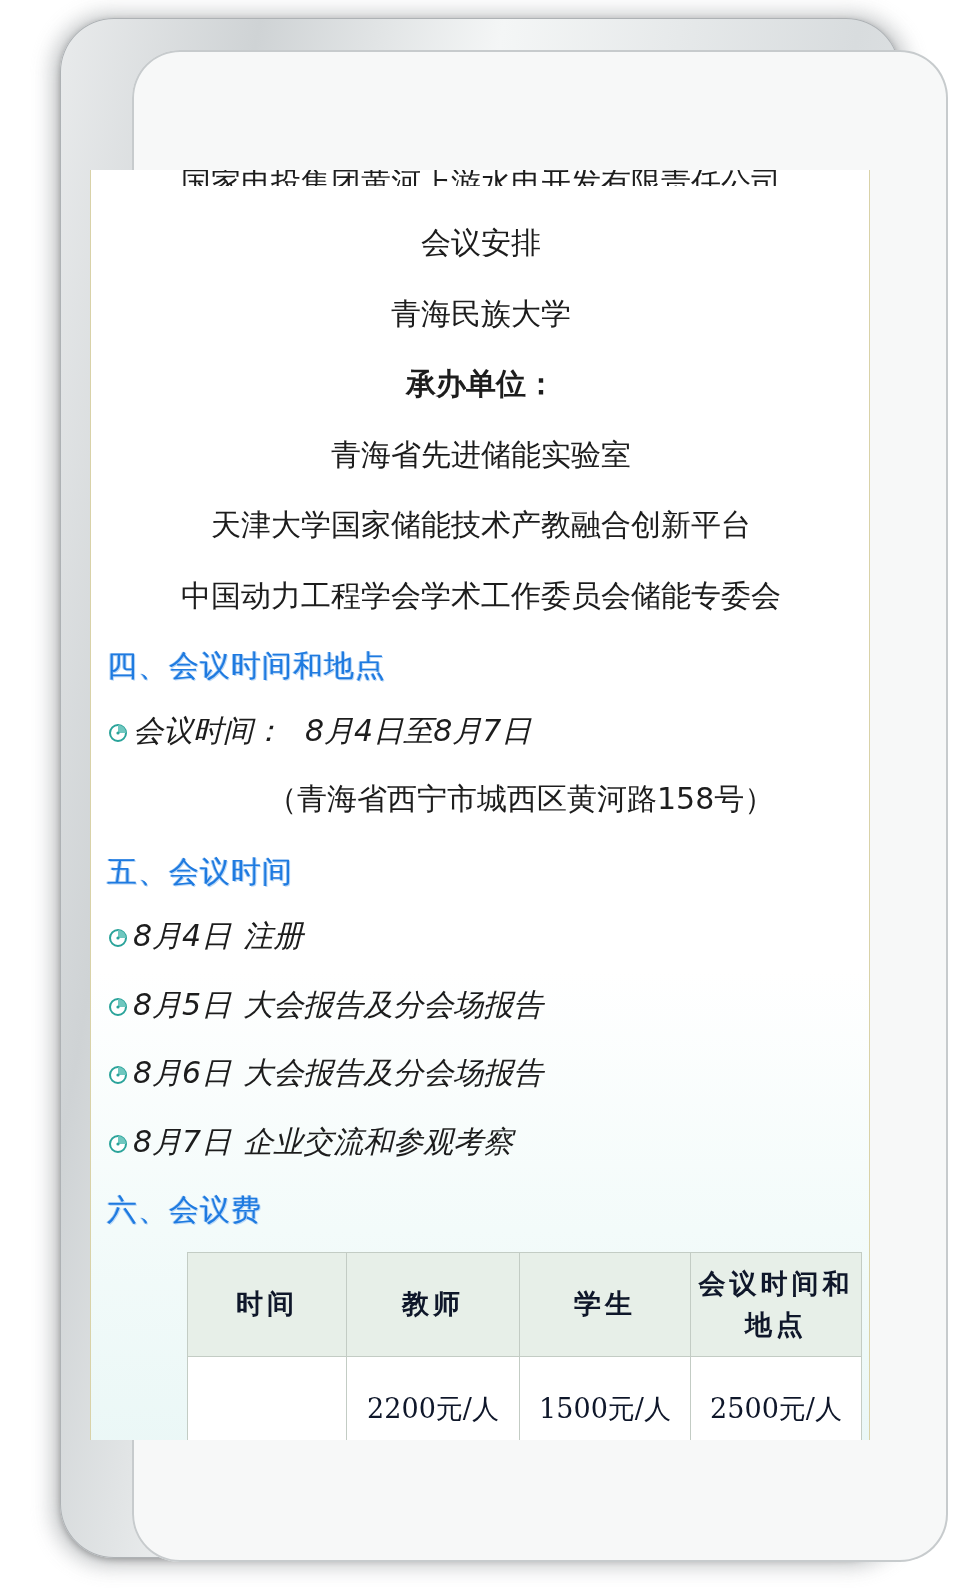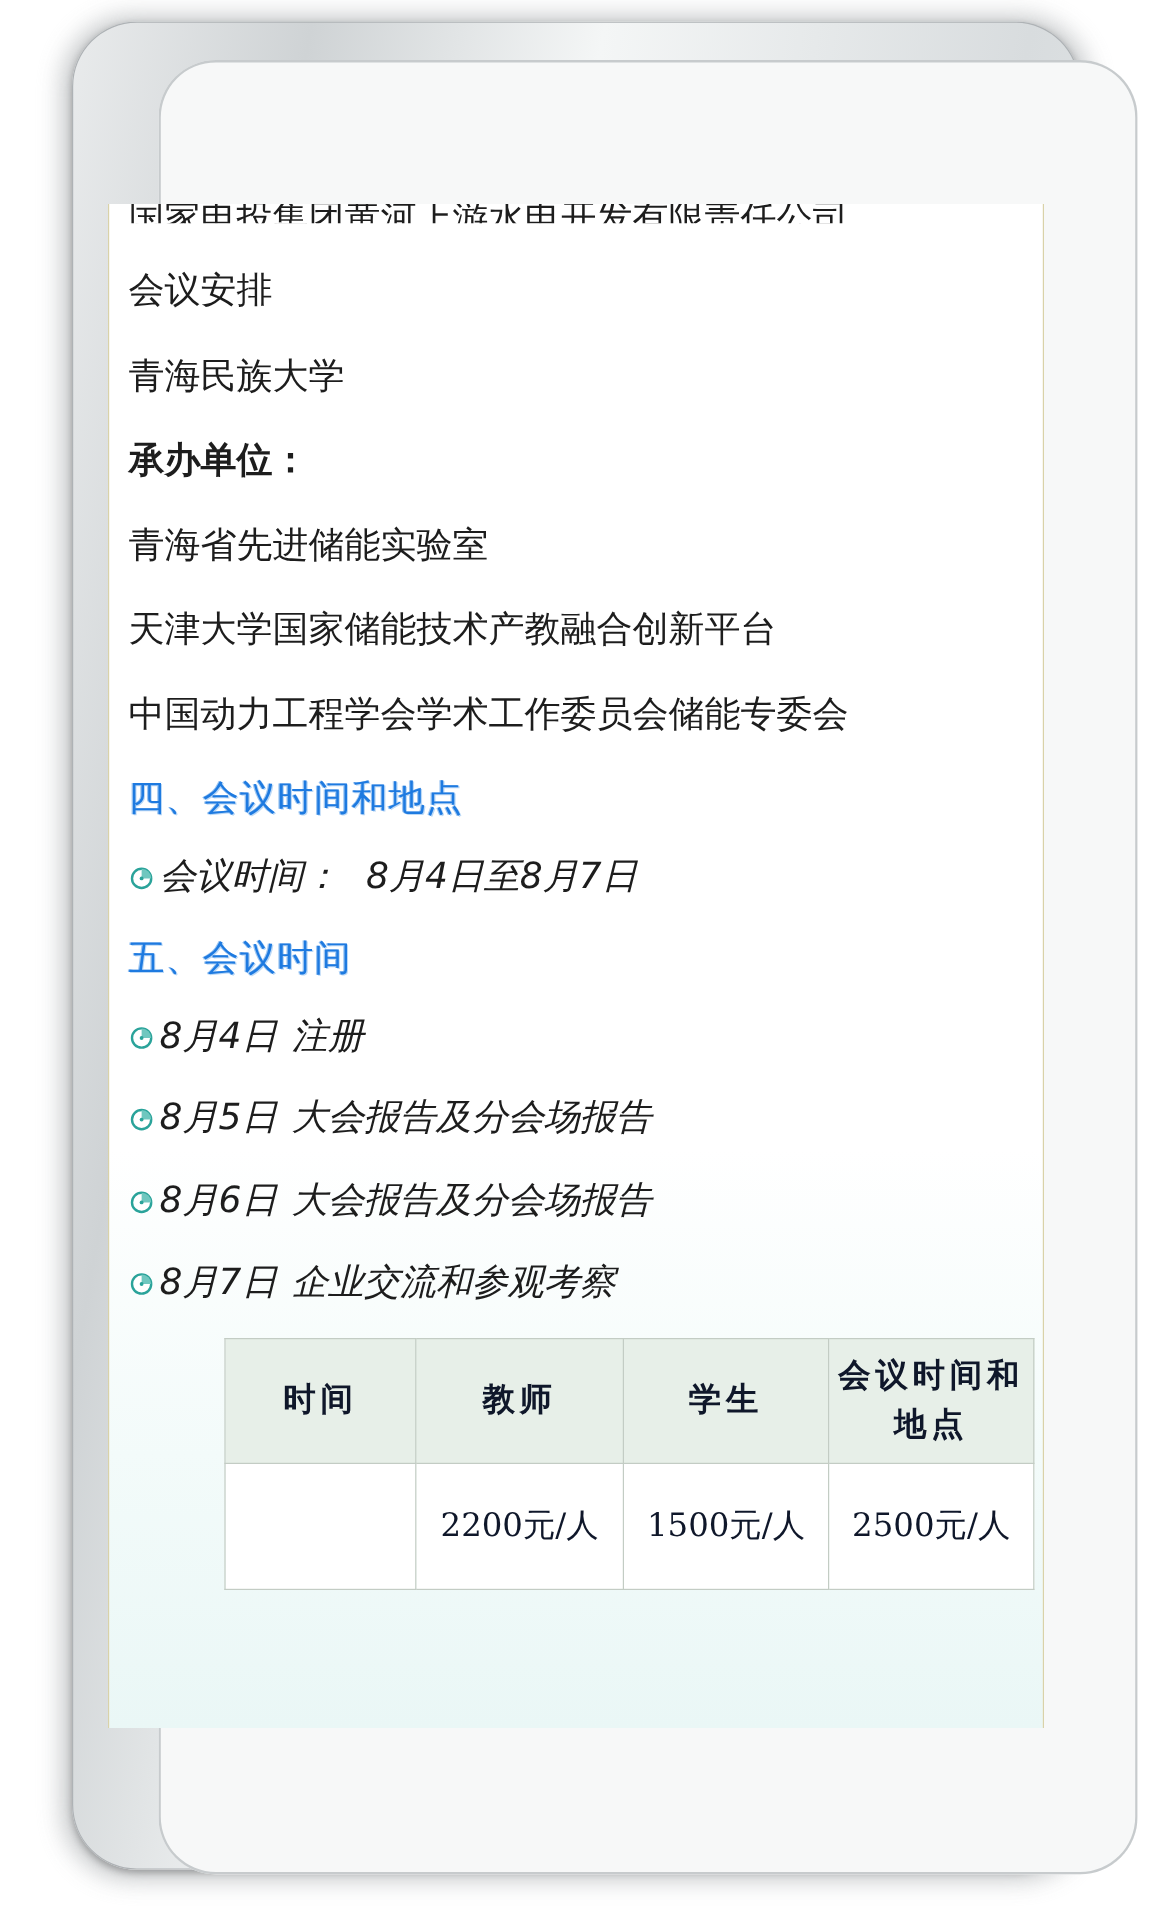--- a/index.html
+++ b/index.html
@@ -89,20 +89,21 @@
 
   .doc {
     color: #1d1d1d;
     font-size: 30px;
     line-height: 1.55;
   }
 
   .line {
     margin: 0 0 24px 0;
     white-space: nowrap;
+    text-align: center;
   }
 
   .line.clip-top {
     margin-top: 0;
     position: relative;
     top: -10px;
     overflow: hidden;
     height: 26px;
   }
 
@@ -224,20 +225,21 @@
               <path d="M11 3 A8 8 0 0 1 19 11 L11 11 Z" fill="#6fc7bf"></path>
               <circle cx="11" cy="11" r="1.6" fill="#2aa39a"></circle>
             </svg>
           </span>
           <span>会议时间：</span>
           <span style="display:inline-block;width:22px"></span>
           <span>8月4日至8月7日</span>
         </div>
 
 
+        <div class="indent-line">（青海省西宁市城西区黄河路158号）</div>
 
         <div class="section-title">五、会议时间</div>
 
         <div class="bullet-line">
           <span class="ico">
             <svg width="22" height="22" viewBox="0 0 22 22">
               <circle cx="11" cy="11" r="8" fill="#ffffff" stroke="#2aa39a" stroke-width="2"></circle>
               <path d="M11 3 A8 8 0 0 1 19 11 L11 11 Z" fill="#6fc7bf"></path>
               <circle cx="11" cy="11" r="1.6" fill="#2aa39a"></circle>
             </svg>
@@ -279,20 +281,21 @@
               <circle cx="11" cy="11" r="8" fill="#ffffff" stroke="#2aa39a" stroke-width="2"></circle>
               <path d="M11 3 A8 8 0 0 1 19 11 L11 11 Z" fill="#6fc7bf"></path>
               <circle cx="11" cy="11" r="1.6" fill="#2aa39a"></circle>
             </svg>
           </span>
           <span>8月7日</span>
           <span style="display:inline-block;width:12px"></span>
           <span>企业交流和参观考察</span>
         </div>
 
+        <div class="section-title">六、会议费</div>
 
         <div class="fee-table-wrap">
           <table class="fee">
             <thead>
               <tr>
                 <th style="width:150px">时间</th>
                 <th style="width:164px">教师</th>
                 <th style="width:162px">学生</th>
                 <th style="width:162px">会议时间和地点</th>
               </tr>

